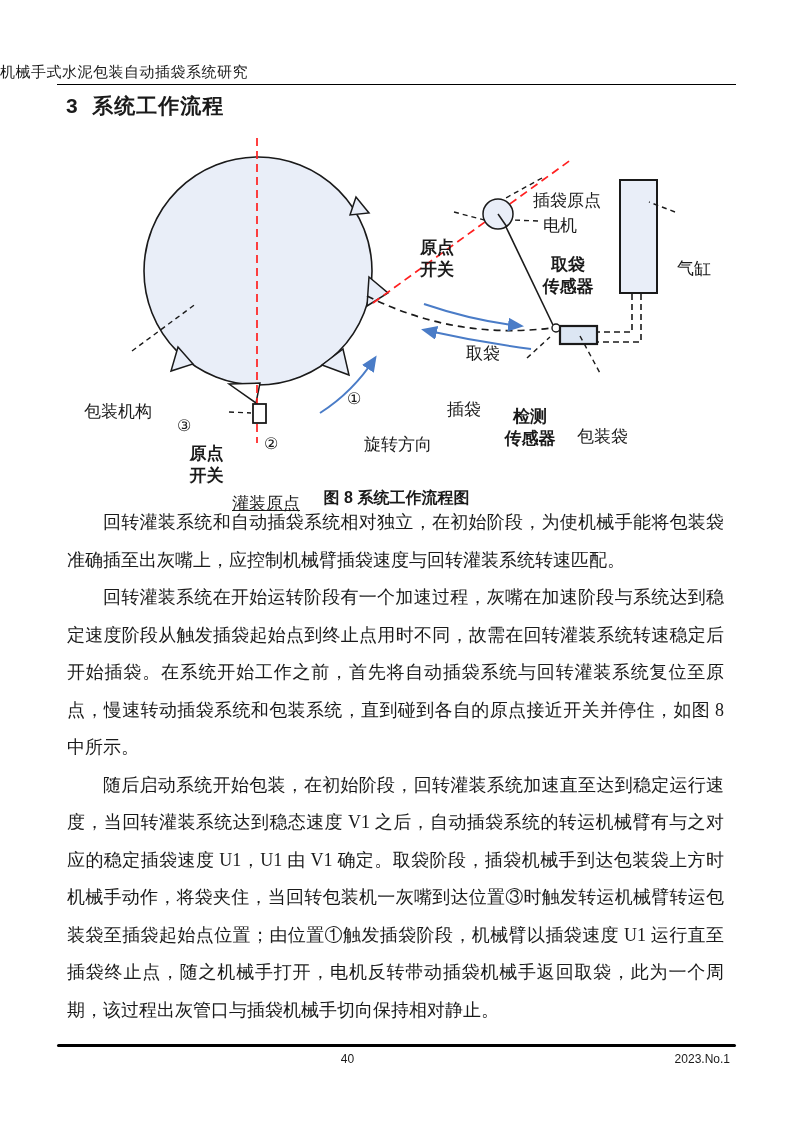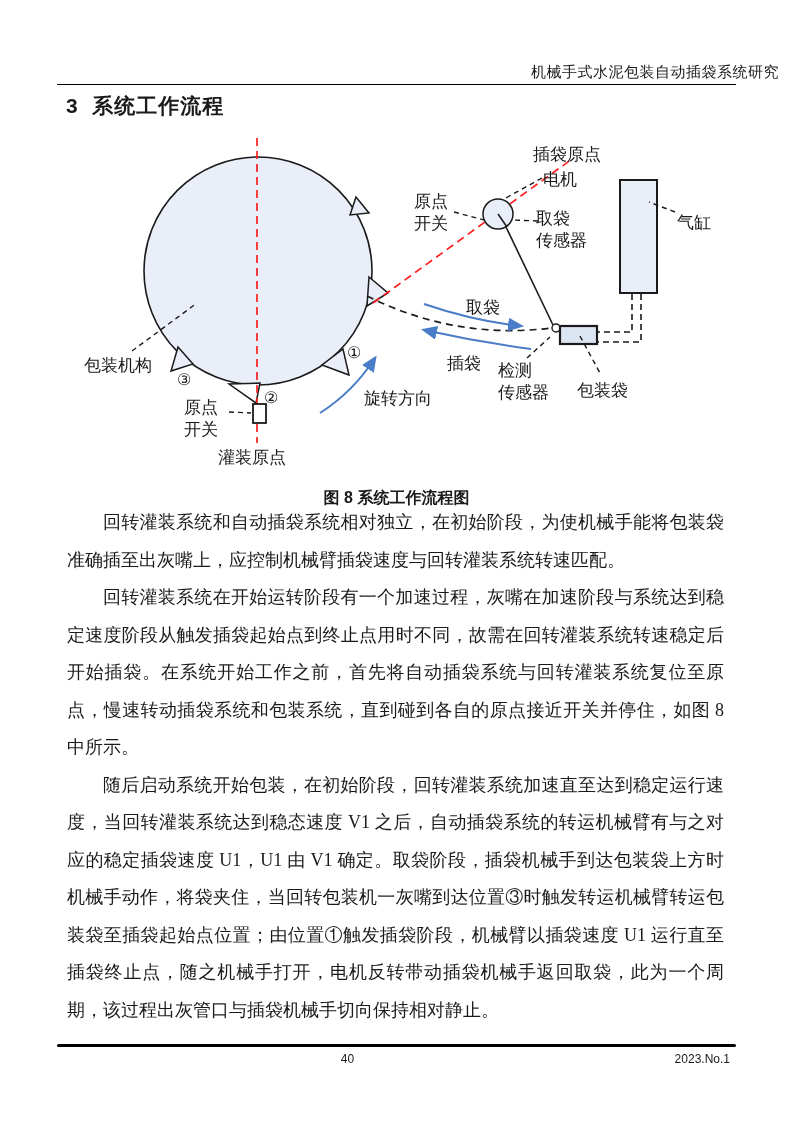--- a/index.html
+++ b/index.html
@@ -3,34 +3,35 @@
 <meta charset="utf-8">
 <style>
   html,body{margin:0;padding:0;background:#888;}
   .page{
     position:relative;width:793px;height:1122px;background:#ffffff;
     margin:0 auto;overflow:hidden;
     font-family:"Liberation Serif","DejaVu Serif",serif;color:#1a1a1a;
   }
   .abs{position:absolute;}
   .header-title{
-    top:63px;left:0;width:779px;text-align:right;
+    top:63px;left:0;width:779px;text-align:left;
     font-size:15px;letter-spacing:0.5px;
   }
   .header-line{top:84px;left:57px;width:679px;height:0;border-top:1.6px solid #000;}
   .section-heading{
     top:92px;left:66px;font-family:"Liberation Sans","DejaVu Sans",sans-serif;
     font-weight:700;font-size:21px;white-space:pre;letter-spacing:1px;
   }
   .diagram-svg{top:0;left:0;pointer-events:none;}
   .dlabel{
     font-size:17px;line-height:21px;white-space:nowrap;
     font-family:"Liberation Serif","DejaVu Serif",serif;
+    margin-top:46px;
   }
-  .dlabel.two{white-space:normal;line-height:22px;}
+  .dlabel.two{white-space:normal;text-align:center;line-height:22px;font-weight:bold;}
   .circled{font-size:16px;}
   .fig-caption{
     top:488px;left:0;width:793px;text-align:center;font-weight:700;font-size:16px;
     font-family:"Liberation Sans","DejaVu Sans",sans-serif;
   }
   .body-text{
     top:504px;left:67px;width:657px;
     font-size:18px;line-height:37.5px;text-align:justify;
   }
   .body-text p{margin:0;text-indent:36px;}
@@ -106,21 +107,21 @@
 
   <div class="abs dlabel" style="top:355px;left:84px;">包装机构</div>
   <div class="abs dlabel circled" style="top:369px;left:177px;">③</div>
   <div class="abs dlabel circled" style="top:387px;left:264px;">②</div>
   <div class="abs dlabel circled" style="top:342px;left:347px;">①</div>
 
   <div class="abs dlabel two" style="top:397px;left:184px;width:45px;">
     <div>原点</div>
     <div>开关</div>
   </div>
-  <div class="abs dlabel" style="top:447px;left:218px;">灌装原点</div>
+  <div class="abs dlabel" style="top:447px;left:232px;text-decoration:underline;">灌装原点</div>
   <div class="abs dlabel" style="top:388px;left:364px;">旋转方向</div>
 
   <div class="abs dlabel two" style="top:191px;left:414px;width:46px;">
     <div>原点</div>
     <div>开关</div>
   </div>
   <div class="abs dlabel" style="top:144px;left:533px;">插袋原点</div>
   <div class="abs dlabel" style="top:169px;left:543px;">电机</div>
   <div class="abs dlabel two" style="top:208px;left:536px;width:64px;">
     <div>取袋</div>

